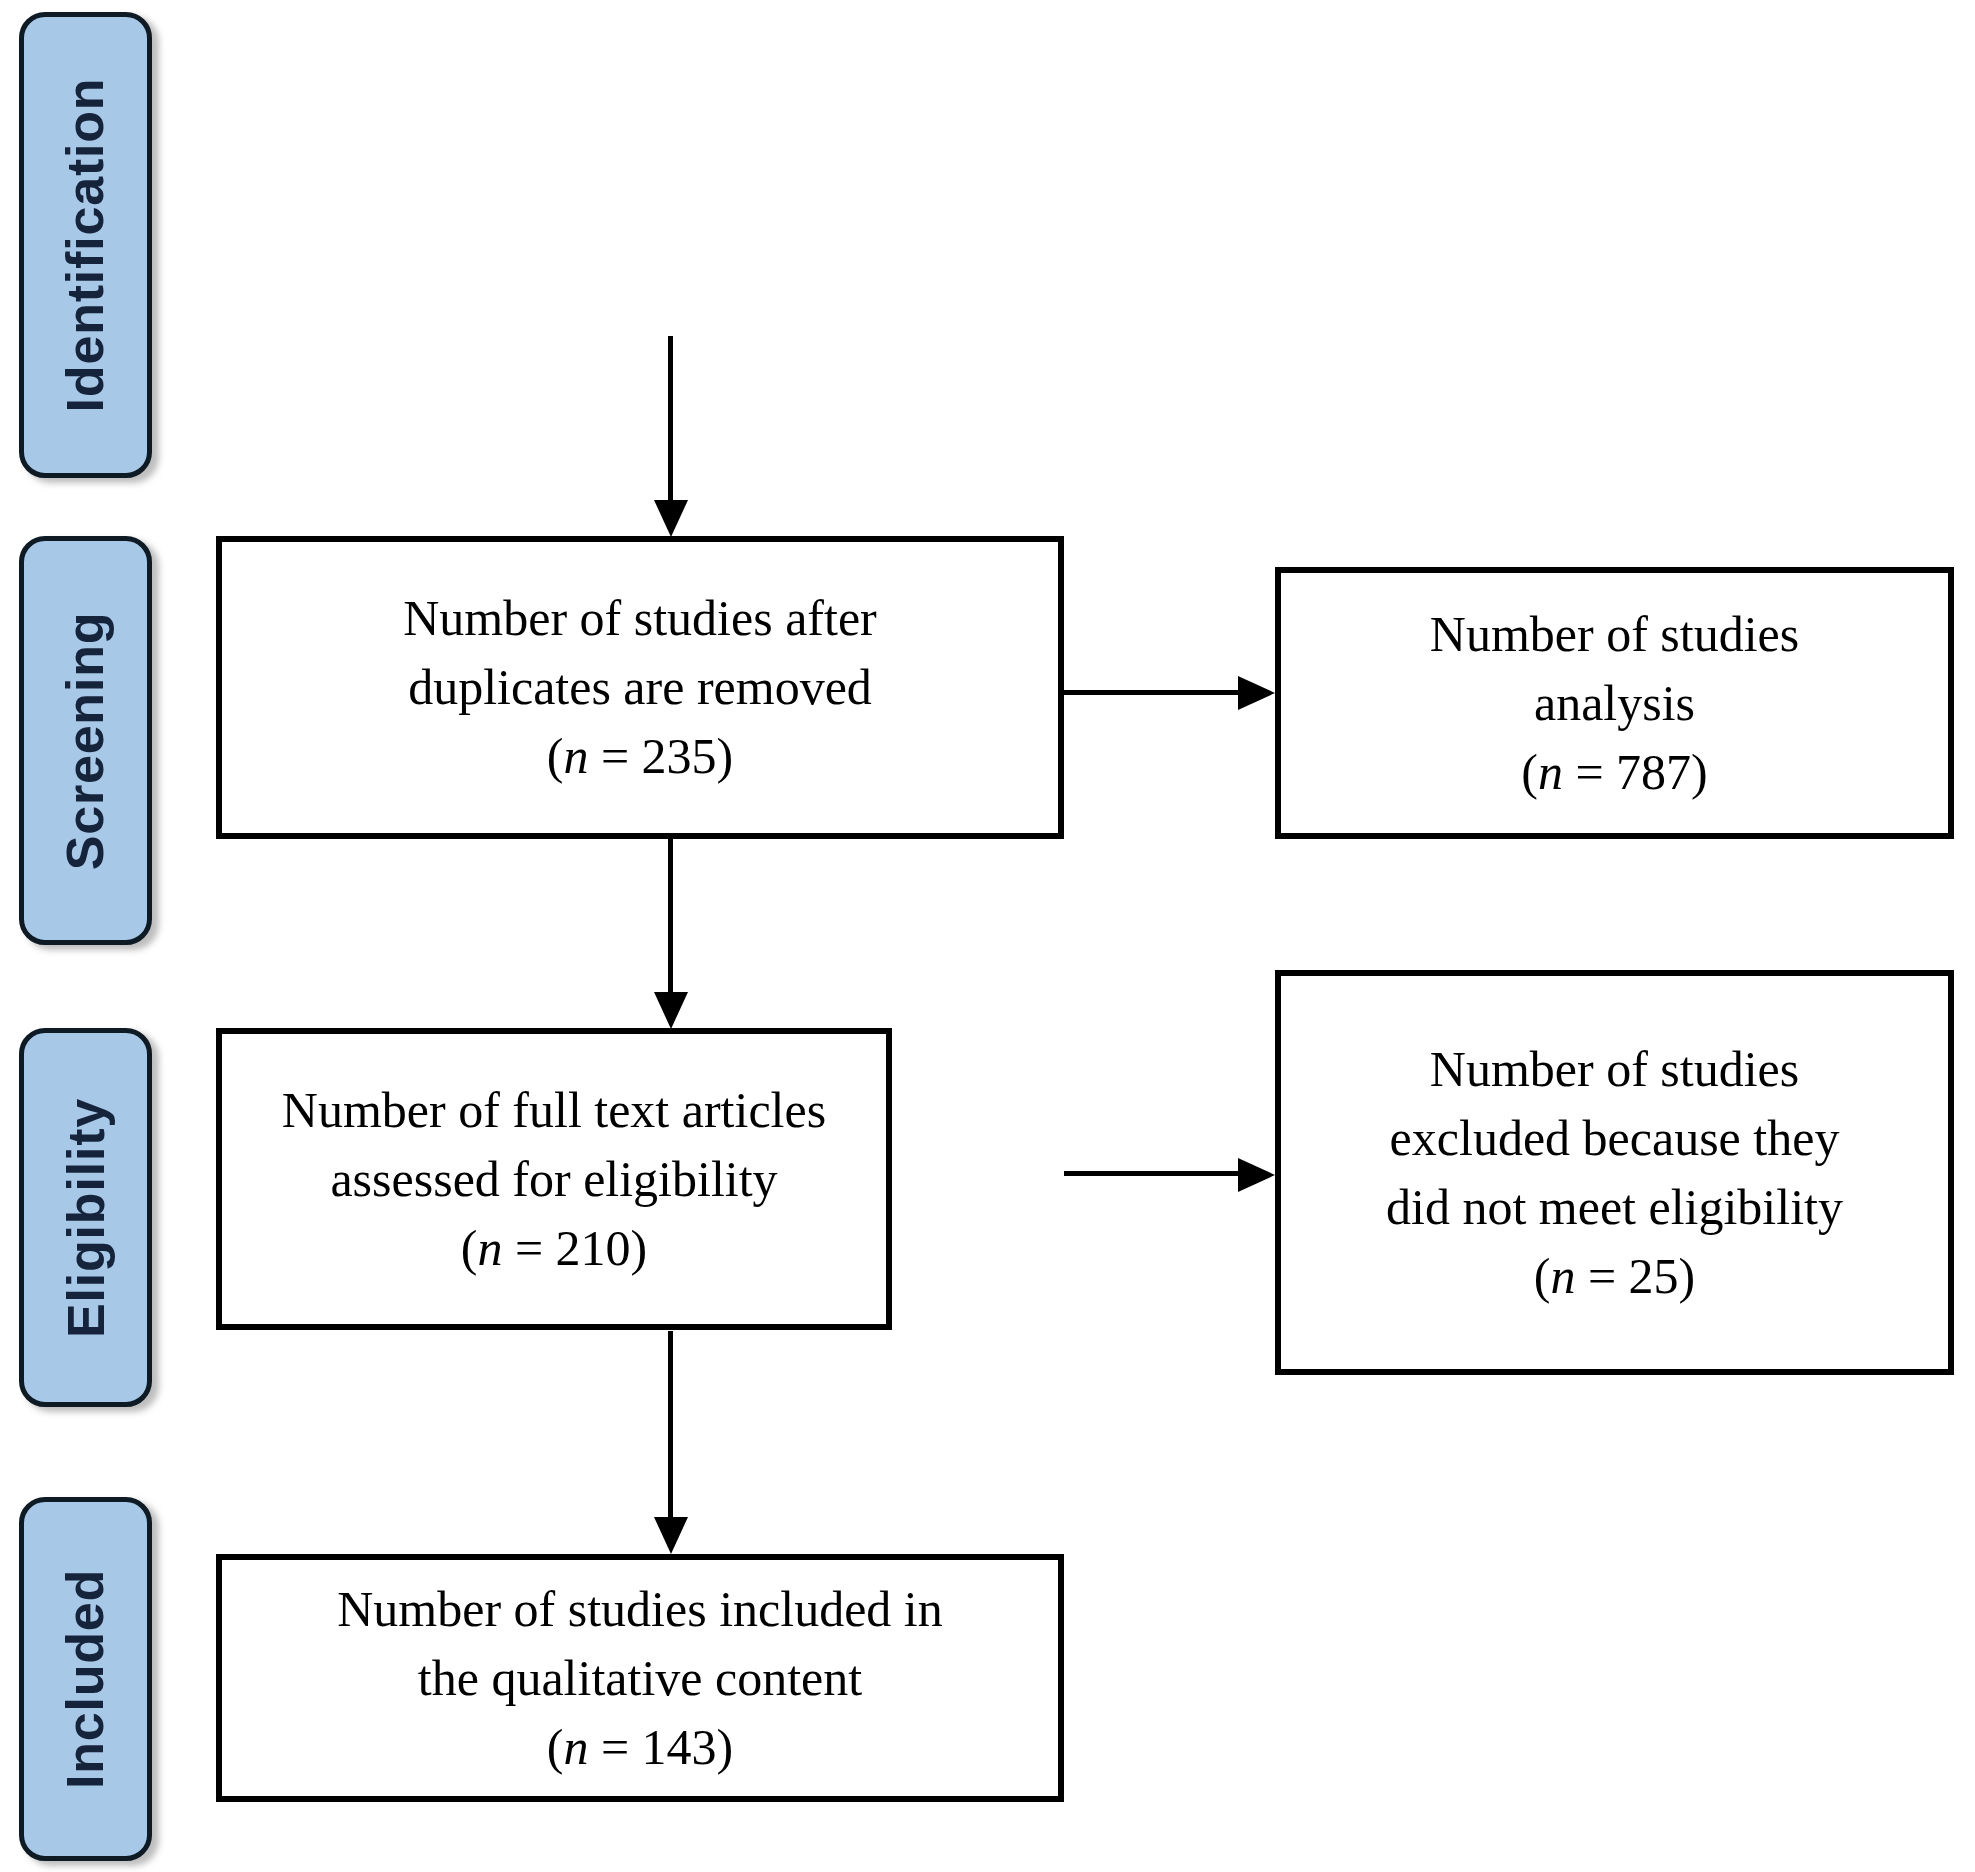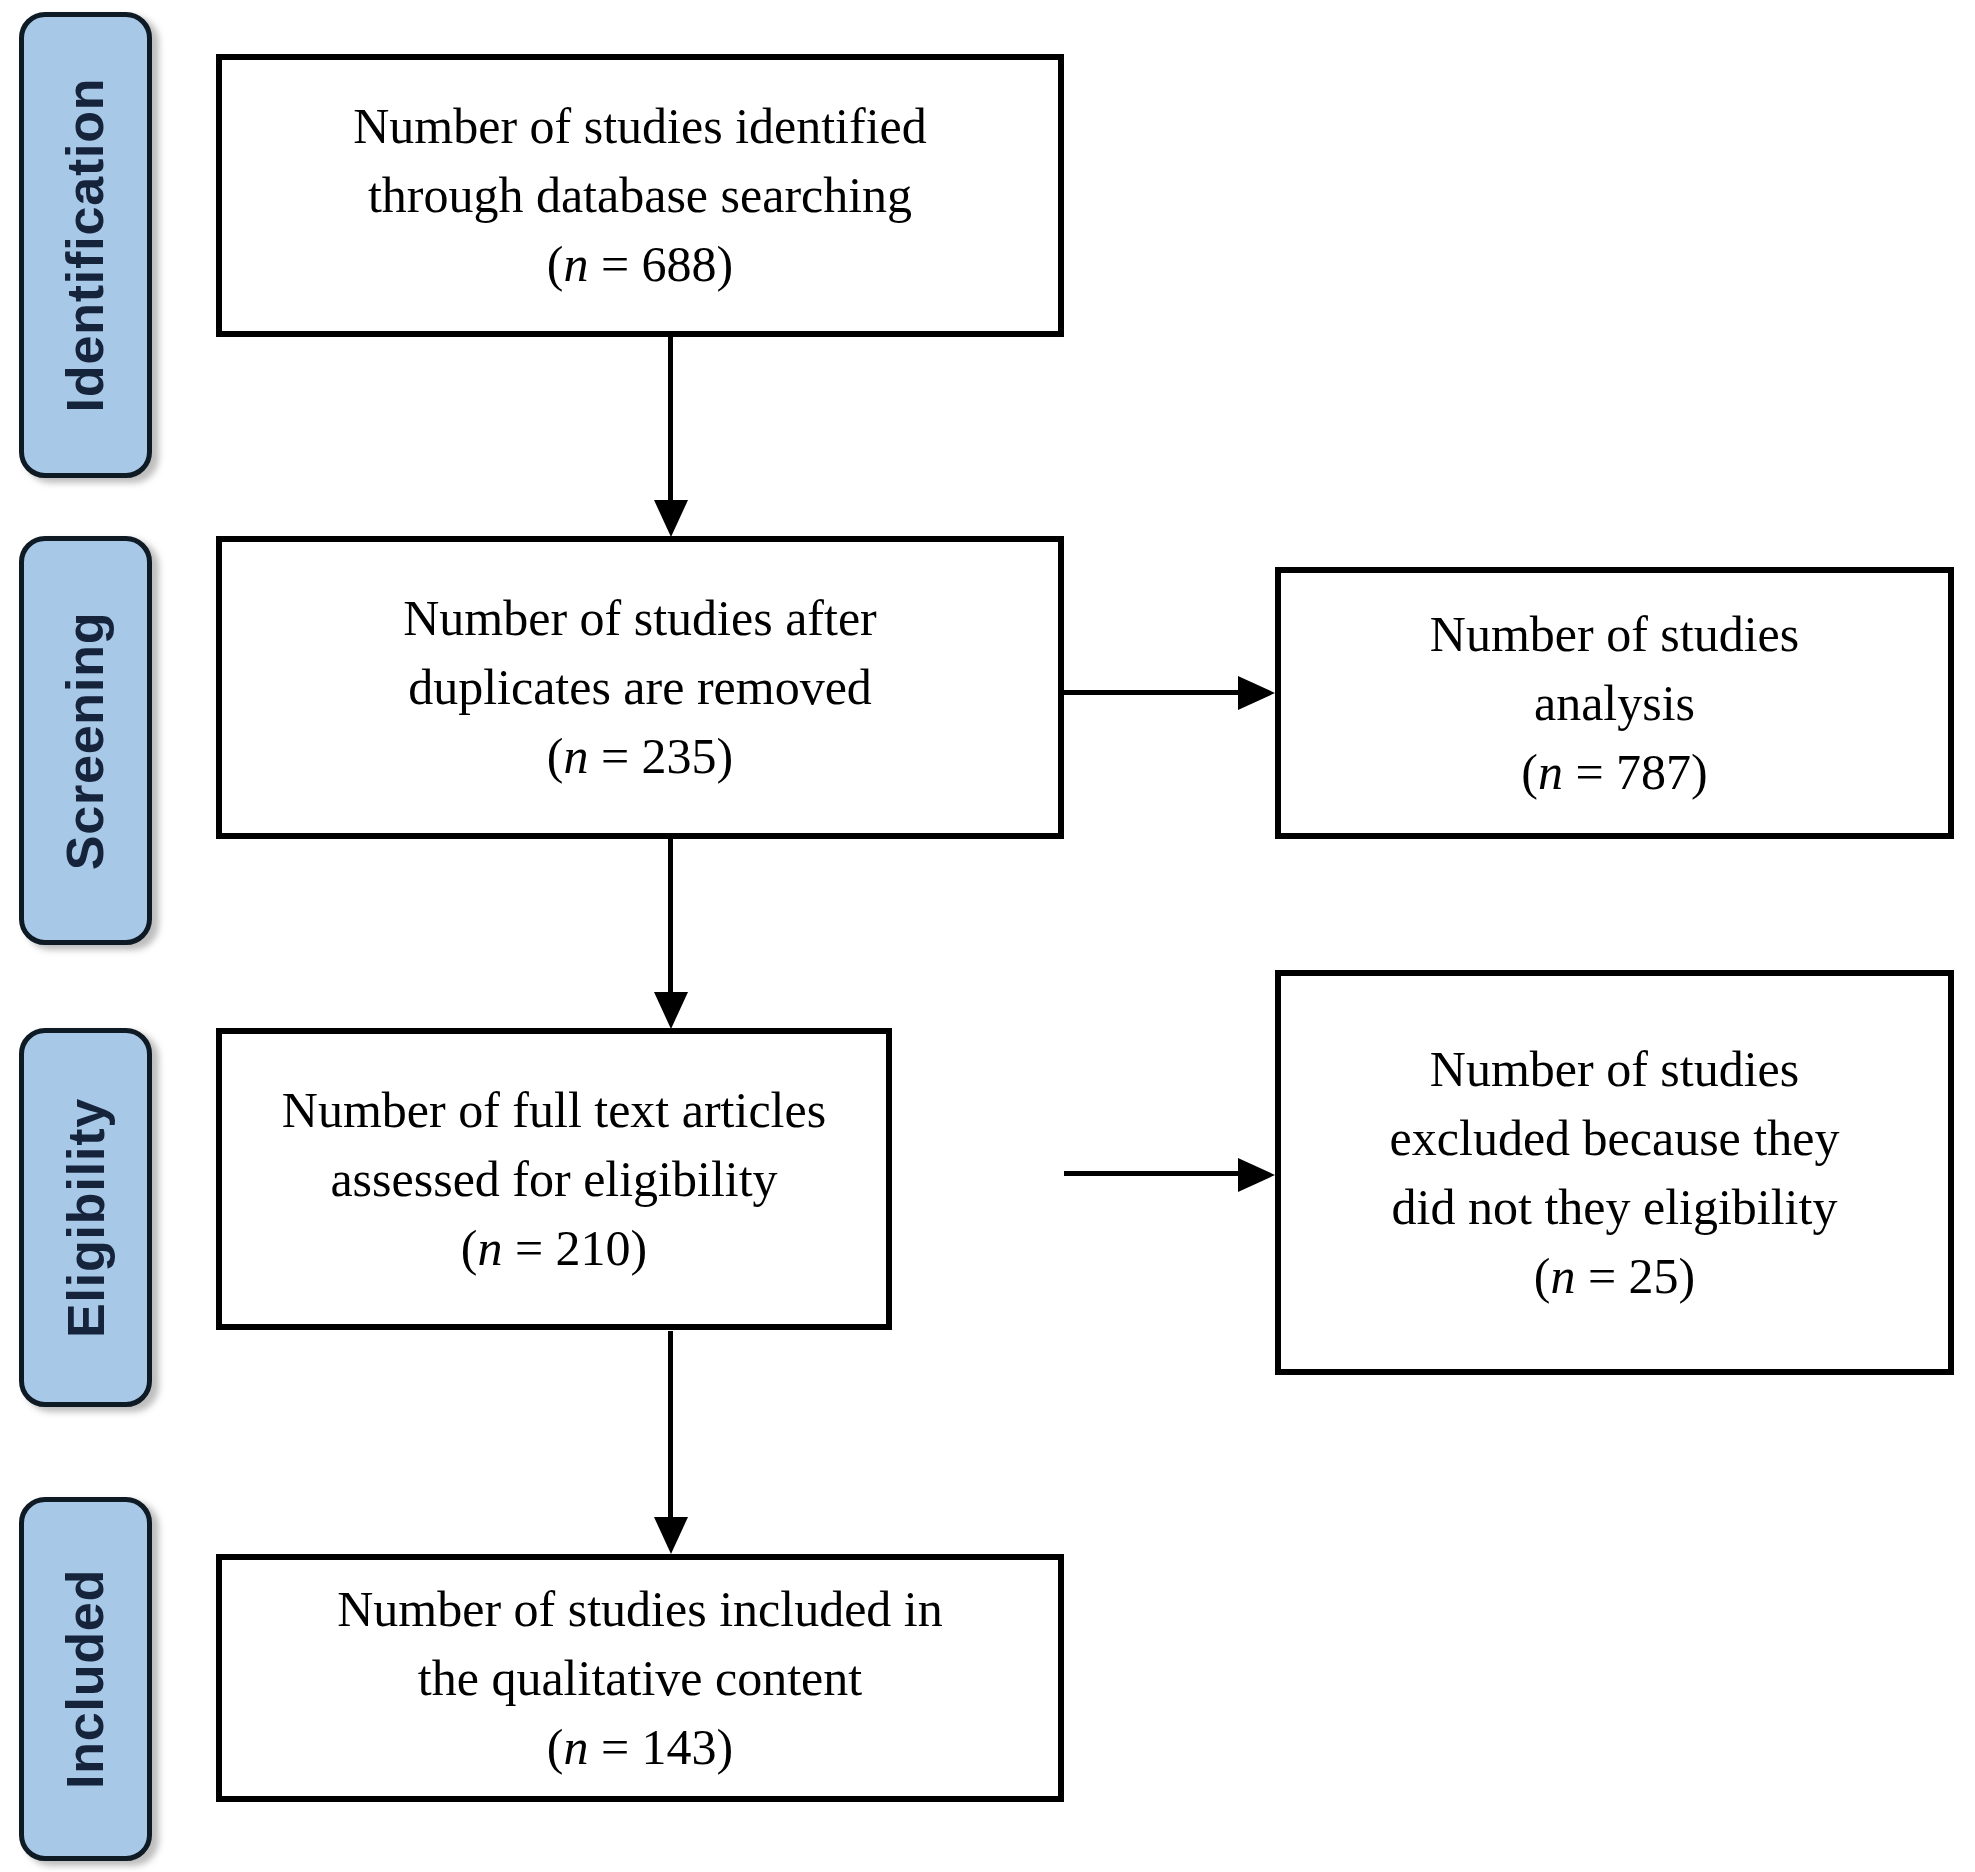--- a/index.html
+++ b/index.html
@@ -72,27 +72,20 @@
   <div class="stage" style="top:536px;height:409px;">
     <span class="stage-text">Screening</span>
   </div>
   <div class="stage" style="top:1028px;height:379px;">
     <span class="stage-text">Eligibility</span>
   </div>
   <div class="stage" style="top:1497px;height:364px;">
     <span class="stage-text">Included</span>
   </div>
 
-  <div class="box" style="left:216px;top:54px;width:848px;height:283px;">
-    <div class="box-inner">
-      <div class="line">Number of studies identified</div>
-      <div class="line">through database searching</div>
-      <div class="line"><span>(</span><span class="nvar">n</span><span> = </span><span>688</span><span>)</span></div>
-    </div>
-  </div>
 
   <div class="box" style="left:216px;top:536px;width:848px;height:303px;justify-content:flex-end;">
     <div class="box-inner">
       <div class="line">Number of studies after</div>
       <div class="line">duplicates are removed</div>
       <div class="line"><span>(</span><span class="nvar">n</span><span> = </span><span>235</span><span>)</span></div>
     </div>
   </div>
 
   <div class="box" style="left:216px;top:1028px;width:676px;height:302px;">
@@ -116,21 +109,21 @@
       <div class="line">Number of studies</div>
       <div class="line">analysis</div>
       <div class="line"><span>(</span><span class="nvar">n</span><span> = </span><span>787</span><span>)</span></div>
     </div>
   </div>
 
   <div class="box" style="left:1275px;top:970px;width:679px;height:405px;">
     <div class="box-inner">
       <div class="line">Number of studies</div>
       <div class="line">excluded because they</div>
-      <div class="line">did not they eligibility</div>
+      <div class="line">did not meet eligibility</div>
       <div class="line"><span>(</span><span class="nvar">n</span><span> = </span><span>25</span><span>)</span></div>
     </div>
   </div>
 
   <div class="vline" style="left:668px;top:336px;height:167px;"></div>
   <div class="head-down" style="left:654px;top:500px;"></div>
 
   <div class="vline" style="left:668px;top:839px;height:155px;"></div>
   <div class="head-down" style="left:654px;top:992px;"></div>
 

